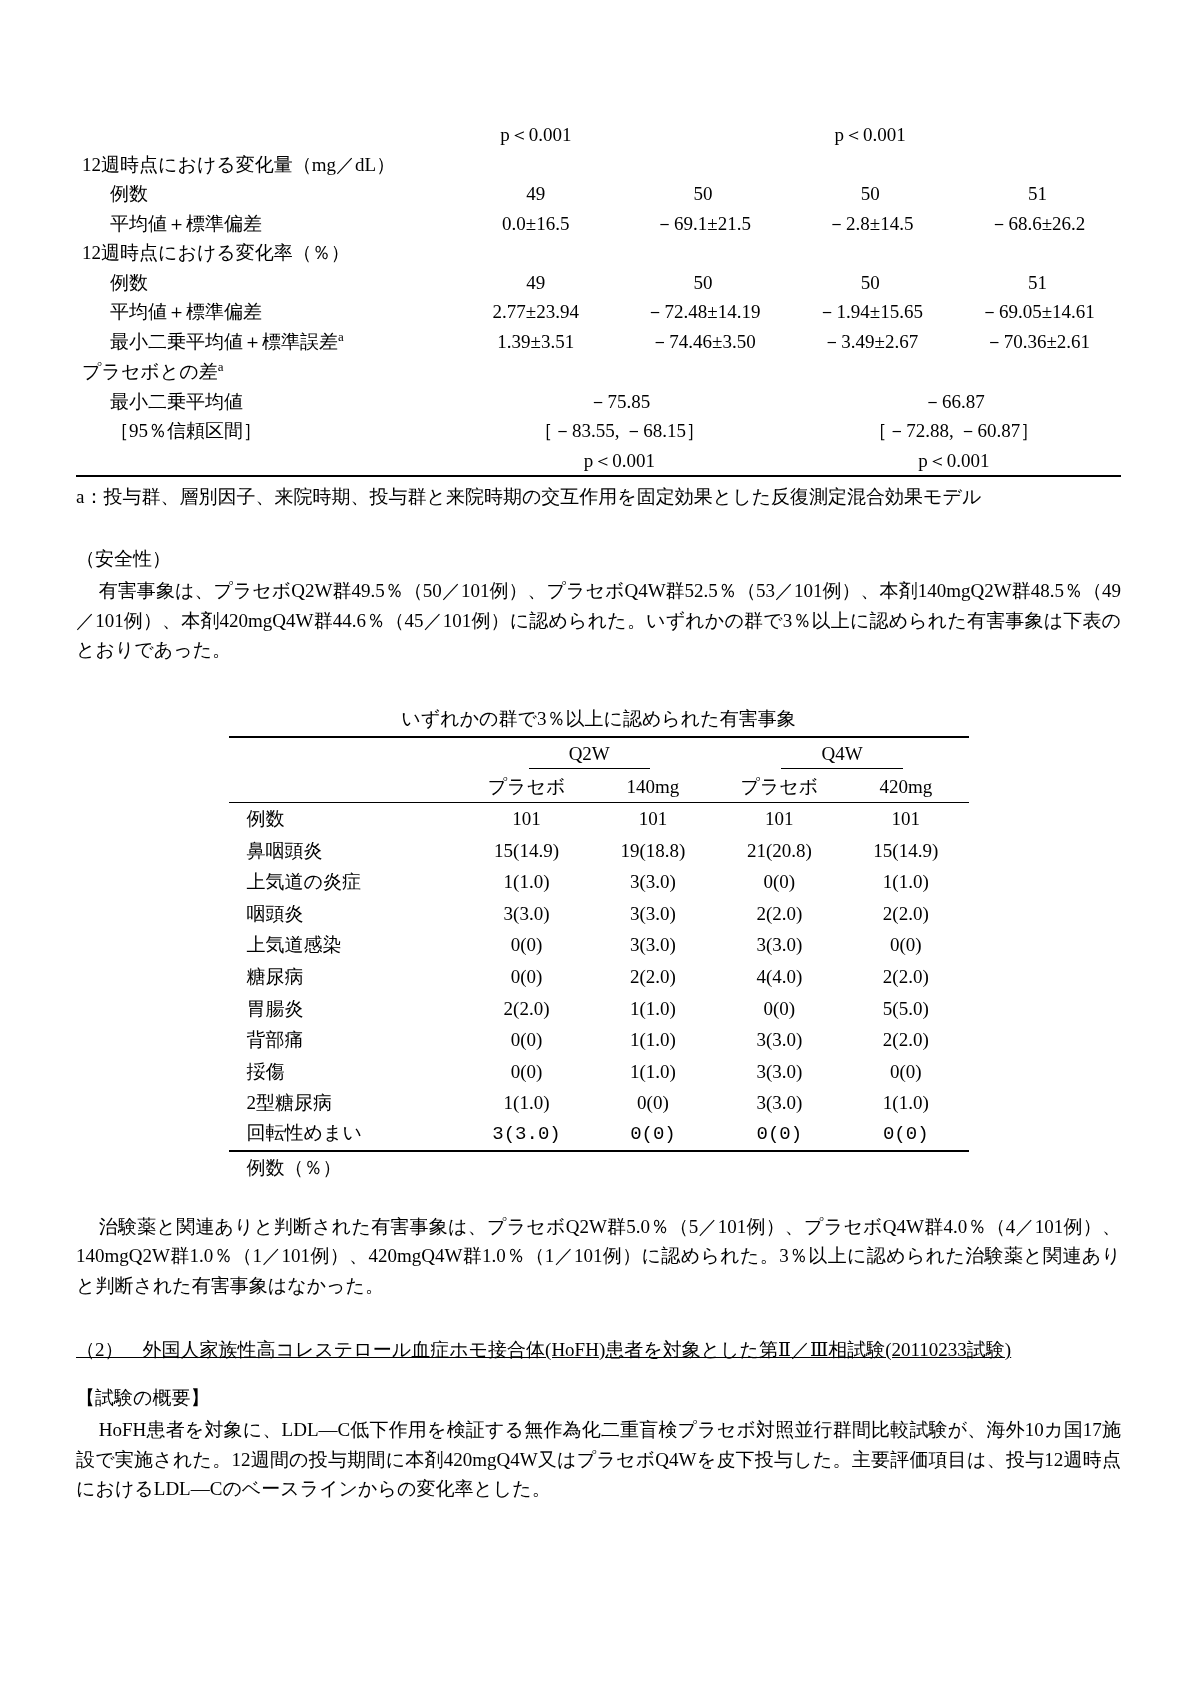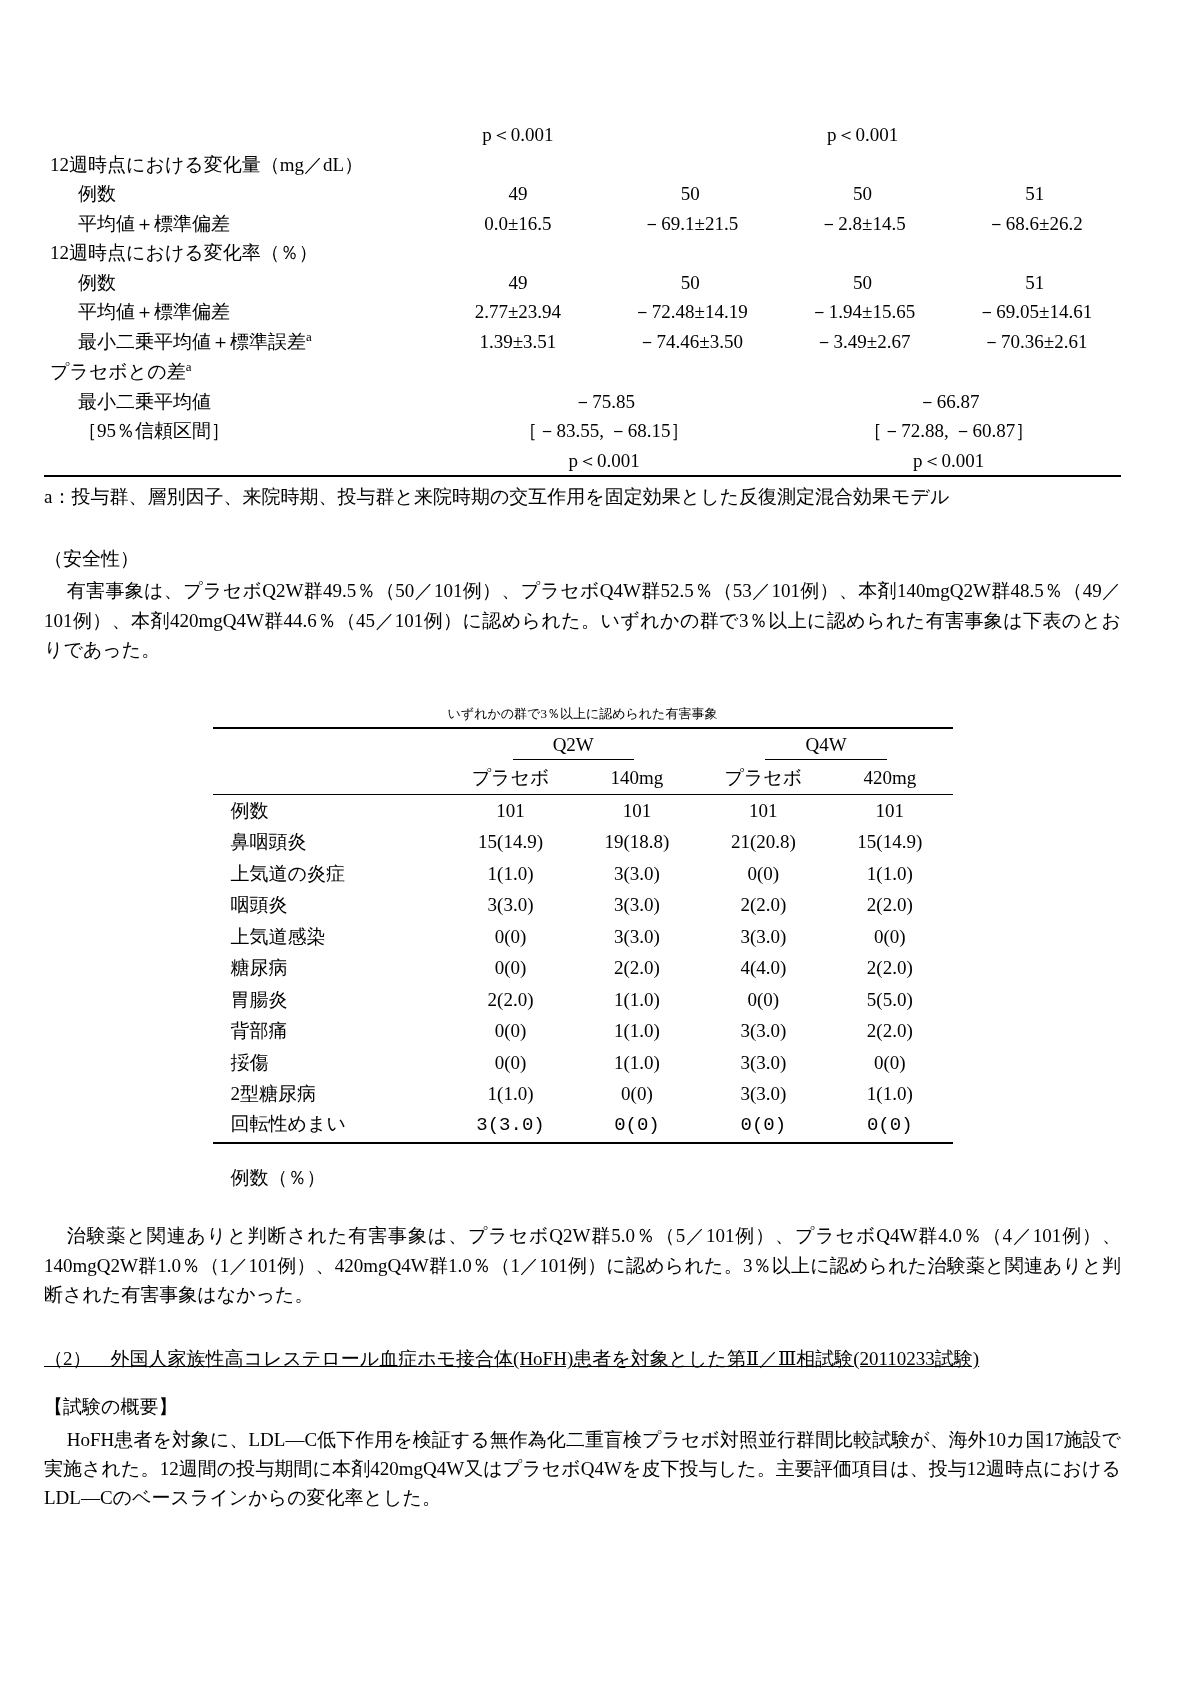--- a/index.html
+++ b/index.html
@@ -10,21 +10,21 @@
   body {
     width: 1181px;
     min-height: 1695px;
     font-family: "Liberation Serif", "DejaVu Serif", serif;
     color: #000000;
     font-size: 19px;
     line-height: 1.45;
     position: relative;
   }
   .page {
-    padding: 120px 60px 40px 44px;
+    padding: 120px 60px 40px 76px;
     box-sizing: border-box;
     width: 1181px;
   }
 
   
   table.stats {
     width: 100%;
     border-collapse: collapse;
     font-size: 19px;
   }
@@ -60,42 +60,42 @@
     line-height: 1.55;
   }
   p.indent { text-indent: 1.2em; }
 
   
   .ae-wrap {
     margin: 40px 0 0 0;
   }
   .ae-caption {
     text-align: center;
-    font-size: 13px;
+    font-size: 19px;
     margin-bottom: 4px;
   }
   table.ae {
     border-collapse: collapse;
     margin: 0 auto;
     width: 740px;
     font-size: 19px;
   }
   table.ae td, table.ae th {
     font-weight: normal;
     padding: 2px 4px;
     white-space: nowrap;
   }
   table.ae td.name { text-align: left; padding-left: 18px; width: 230px; }
   table.ae td.v, table.ae th.v { text-align: center; width: 127px; }
   .top-line td, .top-line th { border-top: 2px solid #000; }
   .thin-line td, .thin-line th { border-bottom: 1px solid #000; }
   .grp-line { border-bottom: 1px solid #000; }
   .ae-foot {
     width: 740px;
-    margin: 20px auto 0 auto;
+    margin: 2px auto 0 auto;
     font-size: 19px;
     text-align: left;
     padding-left: 18px;
     box-sizing: border-box;
   }
   .ae-bottomrule td { border-bottom: 2px solid #000; font-family: Liberation Mono, monospace; }
 
   .heading-underline {
     text-decoration: underline;
     margin-top: 36px;

